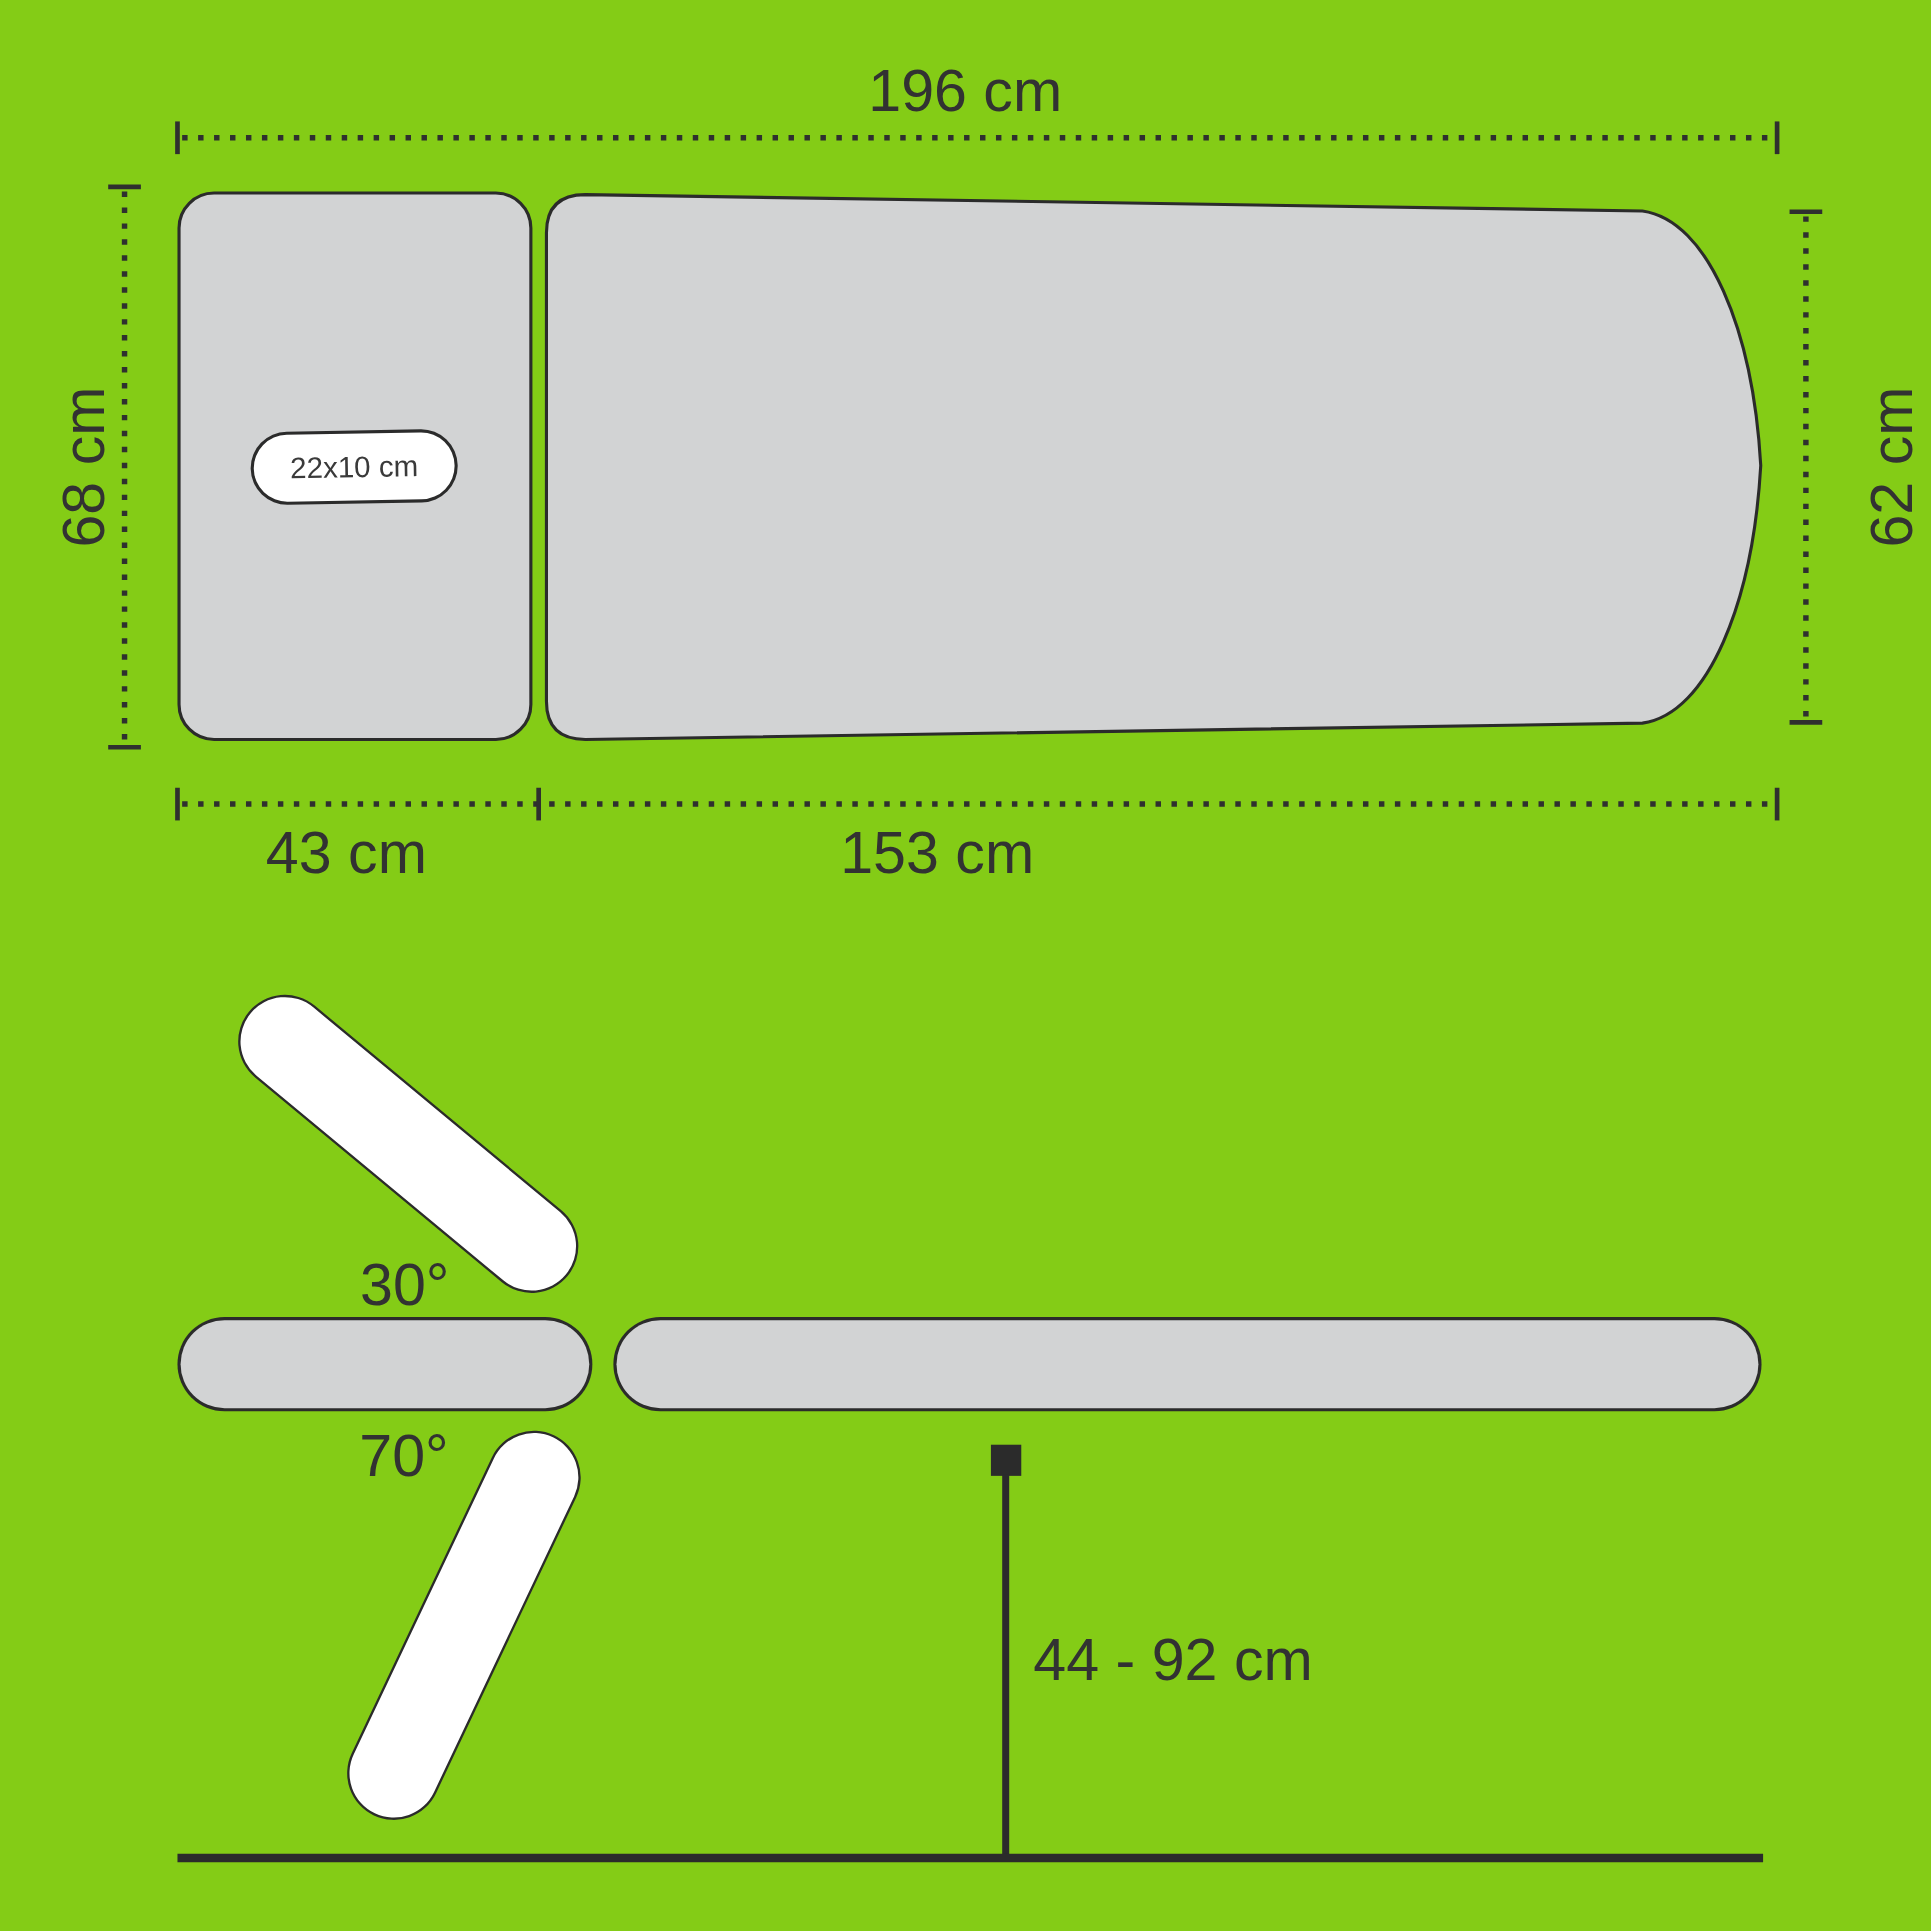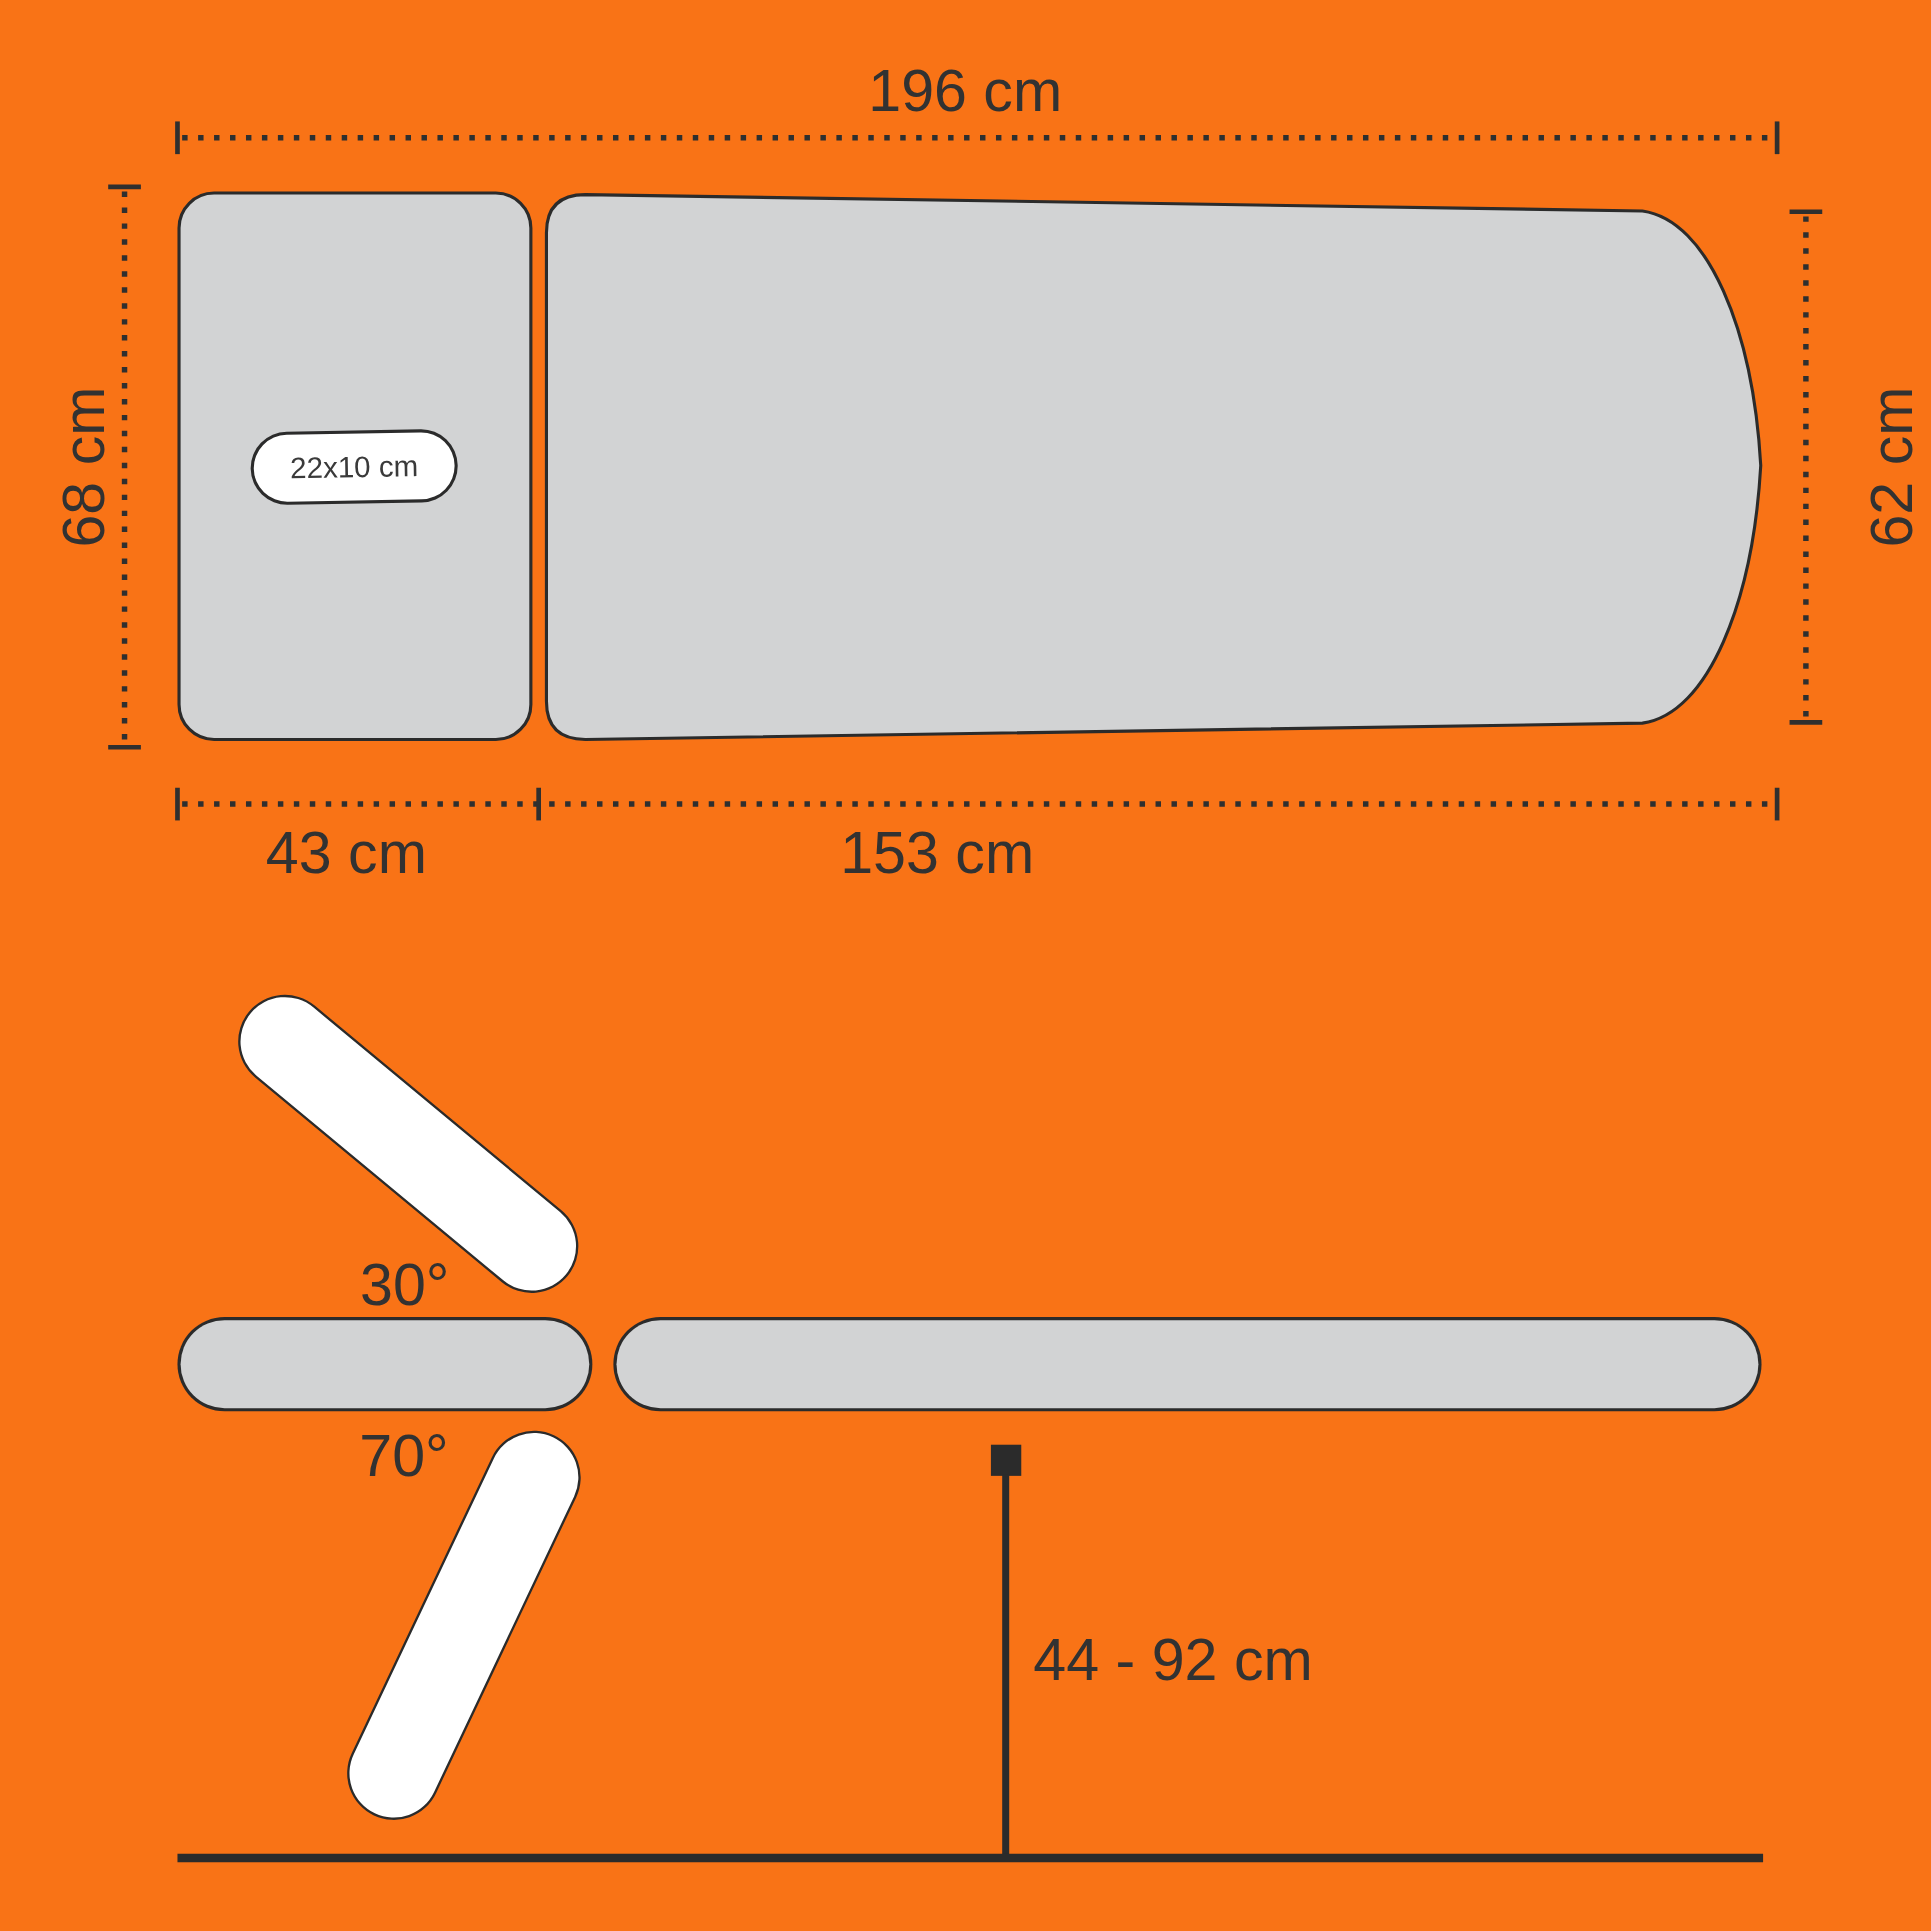--- a/index.html
+++ b/index.html
@@ -4,21 +4,21 @@
 <style>
   html, body {
     margin: 0;
     padding: 0;
     background: #ffffff;
   }
   .page {
     position: relative;
     width: 1932px;
     height: 1932px;
-    background: #f97316;
+    background: #84cc16;
     overflow: hidden;
   }
   svg { display: block; }
 
   
   .dim-label {
     font-family: "Liberation Sans", "DejaVu Sans", sans-serif;
     font-size: 76px;
     fill: #323232;
     text-anchor: middle;

